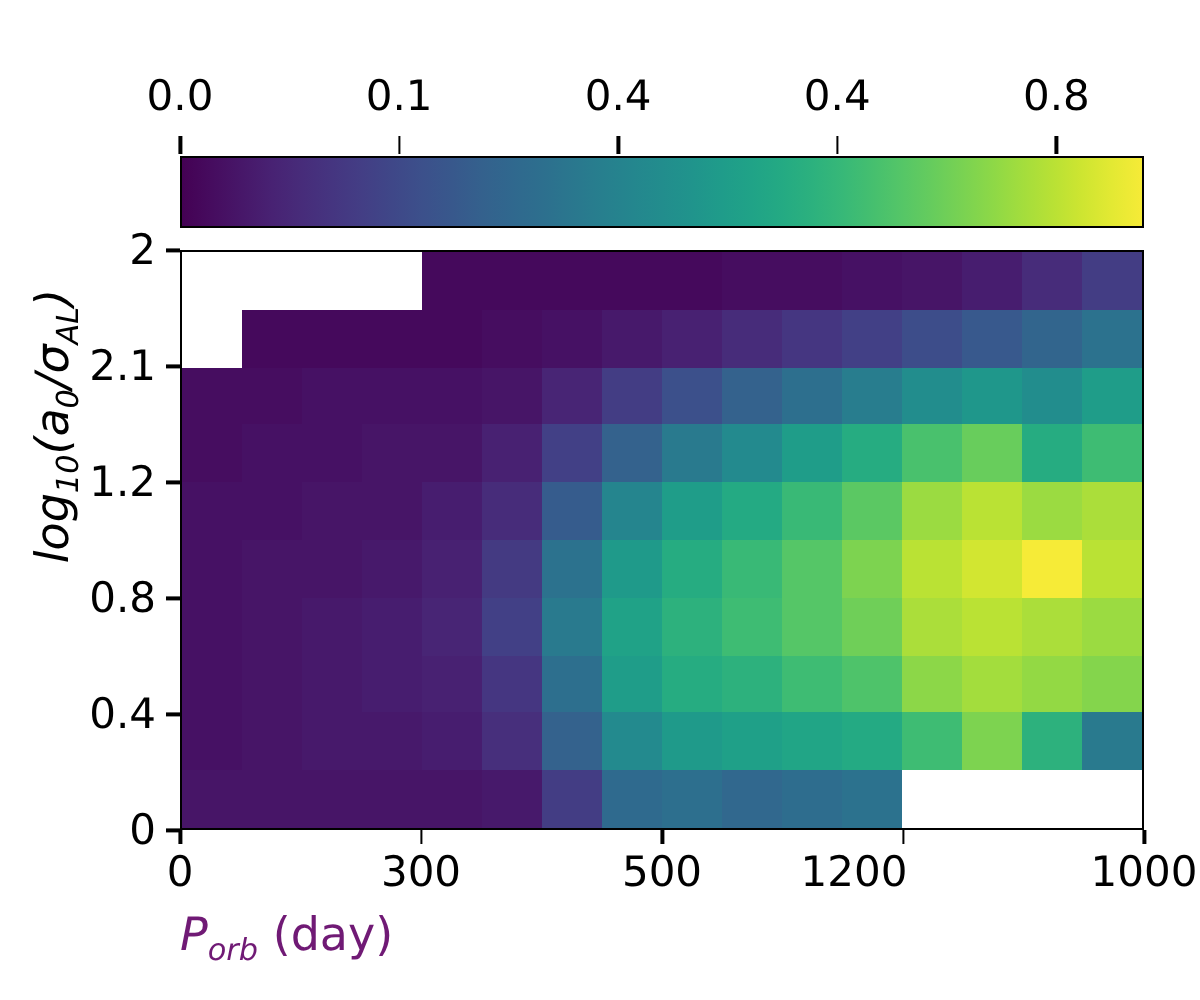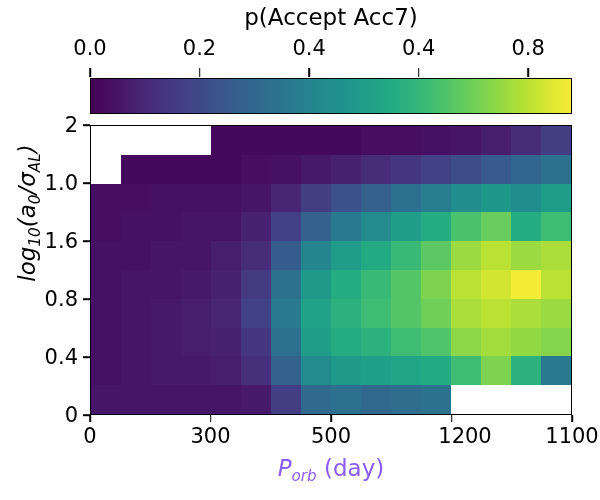--- a/index.html
+++ b/index.html
@@ -48,45 +48,44 @@
     position:absolute;top:424px;font-size:21px;color:#000;
     transform:translateX(-50%);white-space:nowrap;
   }
   .ytick-label{
     position:absolute;left:78px;font-size:21px;color:#000;
     transform:translate(-100%,-50%);white-space:nowrap;
   }
 
   
   #xlabel{
-    position:absolute;left:90px;top:455px;width:482px;text-align:center;
-    font-size:23px;color:#8b5cf6;font-style:italic;white-space:nowrap;
+    position:absolute;left:90px;top:455px;width:482px;
+    font-size:23px;color:#701a75;font-style:italic;white-space:nowrap;
   }
   #xlabel .rom{font-style:normal;}
   #ylabel{
     position:absolute;left:-118px;top:200px;width:290px;
     text-align:center;font-size:23px;color:#000;font-style:italic;
     transform:rotate(-90deg);transform-origin:center center;white-space:nowrap;
   }
   sub{font-size:0.66em;vertical-align:baseline;position:relative;top:0.30em;}
 </style>
 </head>
 <body>
 
 <div id="fig">
 
-  <div id="cbar-title">p(Accept Acc7)</div>
 
   <div id="cbar-wrap">
     <div id="cbar" style="background: linear-gradient(to right, rgb(68, 1, 84) 0%, rgb(70, 12, 95) 3.13%, rgb(71, 23, 105) 6.25%, rgb(72, 34, 115) 9.38%, rgb(71, 44, 122) 12.5%, rgb(69, 53, 128) 15.63%, rgb(67, 62, 133) 18.75%, rgb(63, 71, 136) 21.88%, rgb(60, 80, 139) 25%, rgb(56, 88, 140) 28.13%, rgb(52, 97, 141) 31.25%, rgb(48, 104, 142) 34.38%, rgb(45, 111, 142) 37.5%, rgb(42, 119, 142) 40.63%, rgb(39, 127, 142) 43.75%, rgb(36, 134, 142) 46.88%, rgb(34, 141, 141) 50%, rgb(32, 148, 140) 53.13%, rgb(31, 156, 138) 56.25%, rgb(32, 163, 135) 59.38%, rgb(36, 170, 131) 62.5%, rgb(44, 177, 126) 65.63%, rgb(55, 184, 120) 68.75%, rgb(69, 191, 111) 71.88%, rgb(85, 198, 103) 75%, rgb(102, 204, 93) 78.13%, rgb(121, 210, 82) 81.25%, rgb(141, 216, 71) 84.38%, rgb(163, 221, 61) 87.5%, rgb(184, 225, 53) 90.63%, rgb(206, 229, 49) 93.75%, rgb(227, 233, 51) 96.88%, rgb(246, 235, 55) 100%);"></div>
   </div>
   <div id="cbar-ticks">
       <div class="cb-tick-label" style="left: 90px;">0.0</div>
       <div class="cb-tick-mark" style="left: 90px;"></div>
-      <div class="cb-tick-label" style="left: 199.545px;">0.2</div>
+      <div class="cb-tick-label" style="left: 199.545px;">0.1</div>
       <div class="cb-tick-mark" style="left: 199.545px;"></div>
       <div class="cb-tick-label" style="left: 309.091px;">0.4</div>
       <div class="cb-tick-mark" style="left: 309.091px;"></div>
       <div class="cb-tick-label" style="left: 418.636px;">0.4</div>
       <div class="cb-tick-mark" style="left: 418.636px;"></div>
       <div class="cb-tick-label" style="left: 528.182px;">0.8</div>
       <div class="cb-tick-mark" style="left: 528.182px;"></div>
     </div>
 
   <div id="plot">
@@ -255,33 +254,33 @@
   </div>
 
   <div id="axis-decor">
       <div class="xtick" style="left: 90px;"></div>
       <div class="xtick-label" style="left: 90px;">0</div>
       <div class="xtick" style="left: 210.5px;"></div>
       <div class="xtick-label" style="left: 210.5px;">300</div>
       <div class="xtick" style="left: 331px;"></div>
       <div class="xtick-label" style="left: 331px;">500</div>
       <div class="xtick" style="left: 451.5px;"></div>
-      <div class="xtick-label" style="left: 465px;">1200</div>
+      <div class="xtick-label" style="left: 427px;">1200</div>
       <div class="xtick" style="left: 572px;"></div>
-      <div class="xtick-label" style="left: 572px;">1100</div>
+      <div class="xtick-label" style="left: 572px;">1000</div>
       <div class="ytick" style="top: 415px;"></div>
       <div class="ytick-label" style="top: 415px;">0</div>
       <div class="ytick" style="top: 357px;"></div>
       <div class="ytick-label" style="top: 357px;">0.4</div>
       <div class="ytick" style="top: 299px;"></div>
       <div class="ytick-label" style="top: 299px;">0.8</div>
       <div class="ytick" style="top: 241px;"></div>
-      <div class="ytick-label" style="top: 241px;">1.6</div>
+      <div class="ytick-label" style="top: 241px;">1.2</div>
       <div class="ytick" style="top: 183px;"></div>
-      <div class="ytick-label" style="top: 183px;">1.0</div>
+      <div class="ytick-label" style="top: 183px;">2.1</div>
       <div class="ytick" style="top: 125px;"></div>
       <div class="ytick-label" style="top: 125px;">2</div>
     </div>
 
   <div id="xlabel"><span>P<sub>orb</sub></span> <span class="rom">(day)</span></div>
   <div id="ylabel"><span>log<sub>10</sub>(a<sub>0</sub>/σ<sub>AL</sub>)</span></div>
 
 </div>
 
 </body></html>

